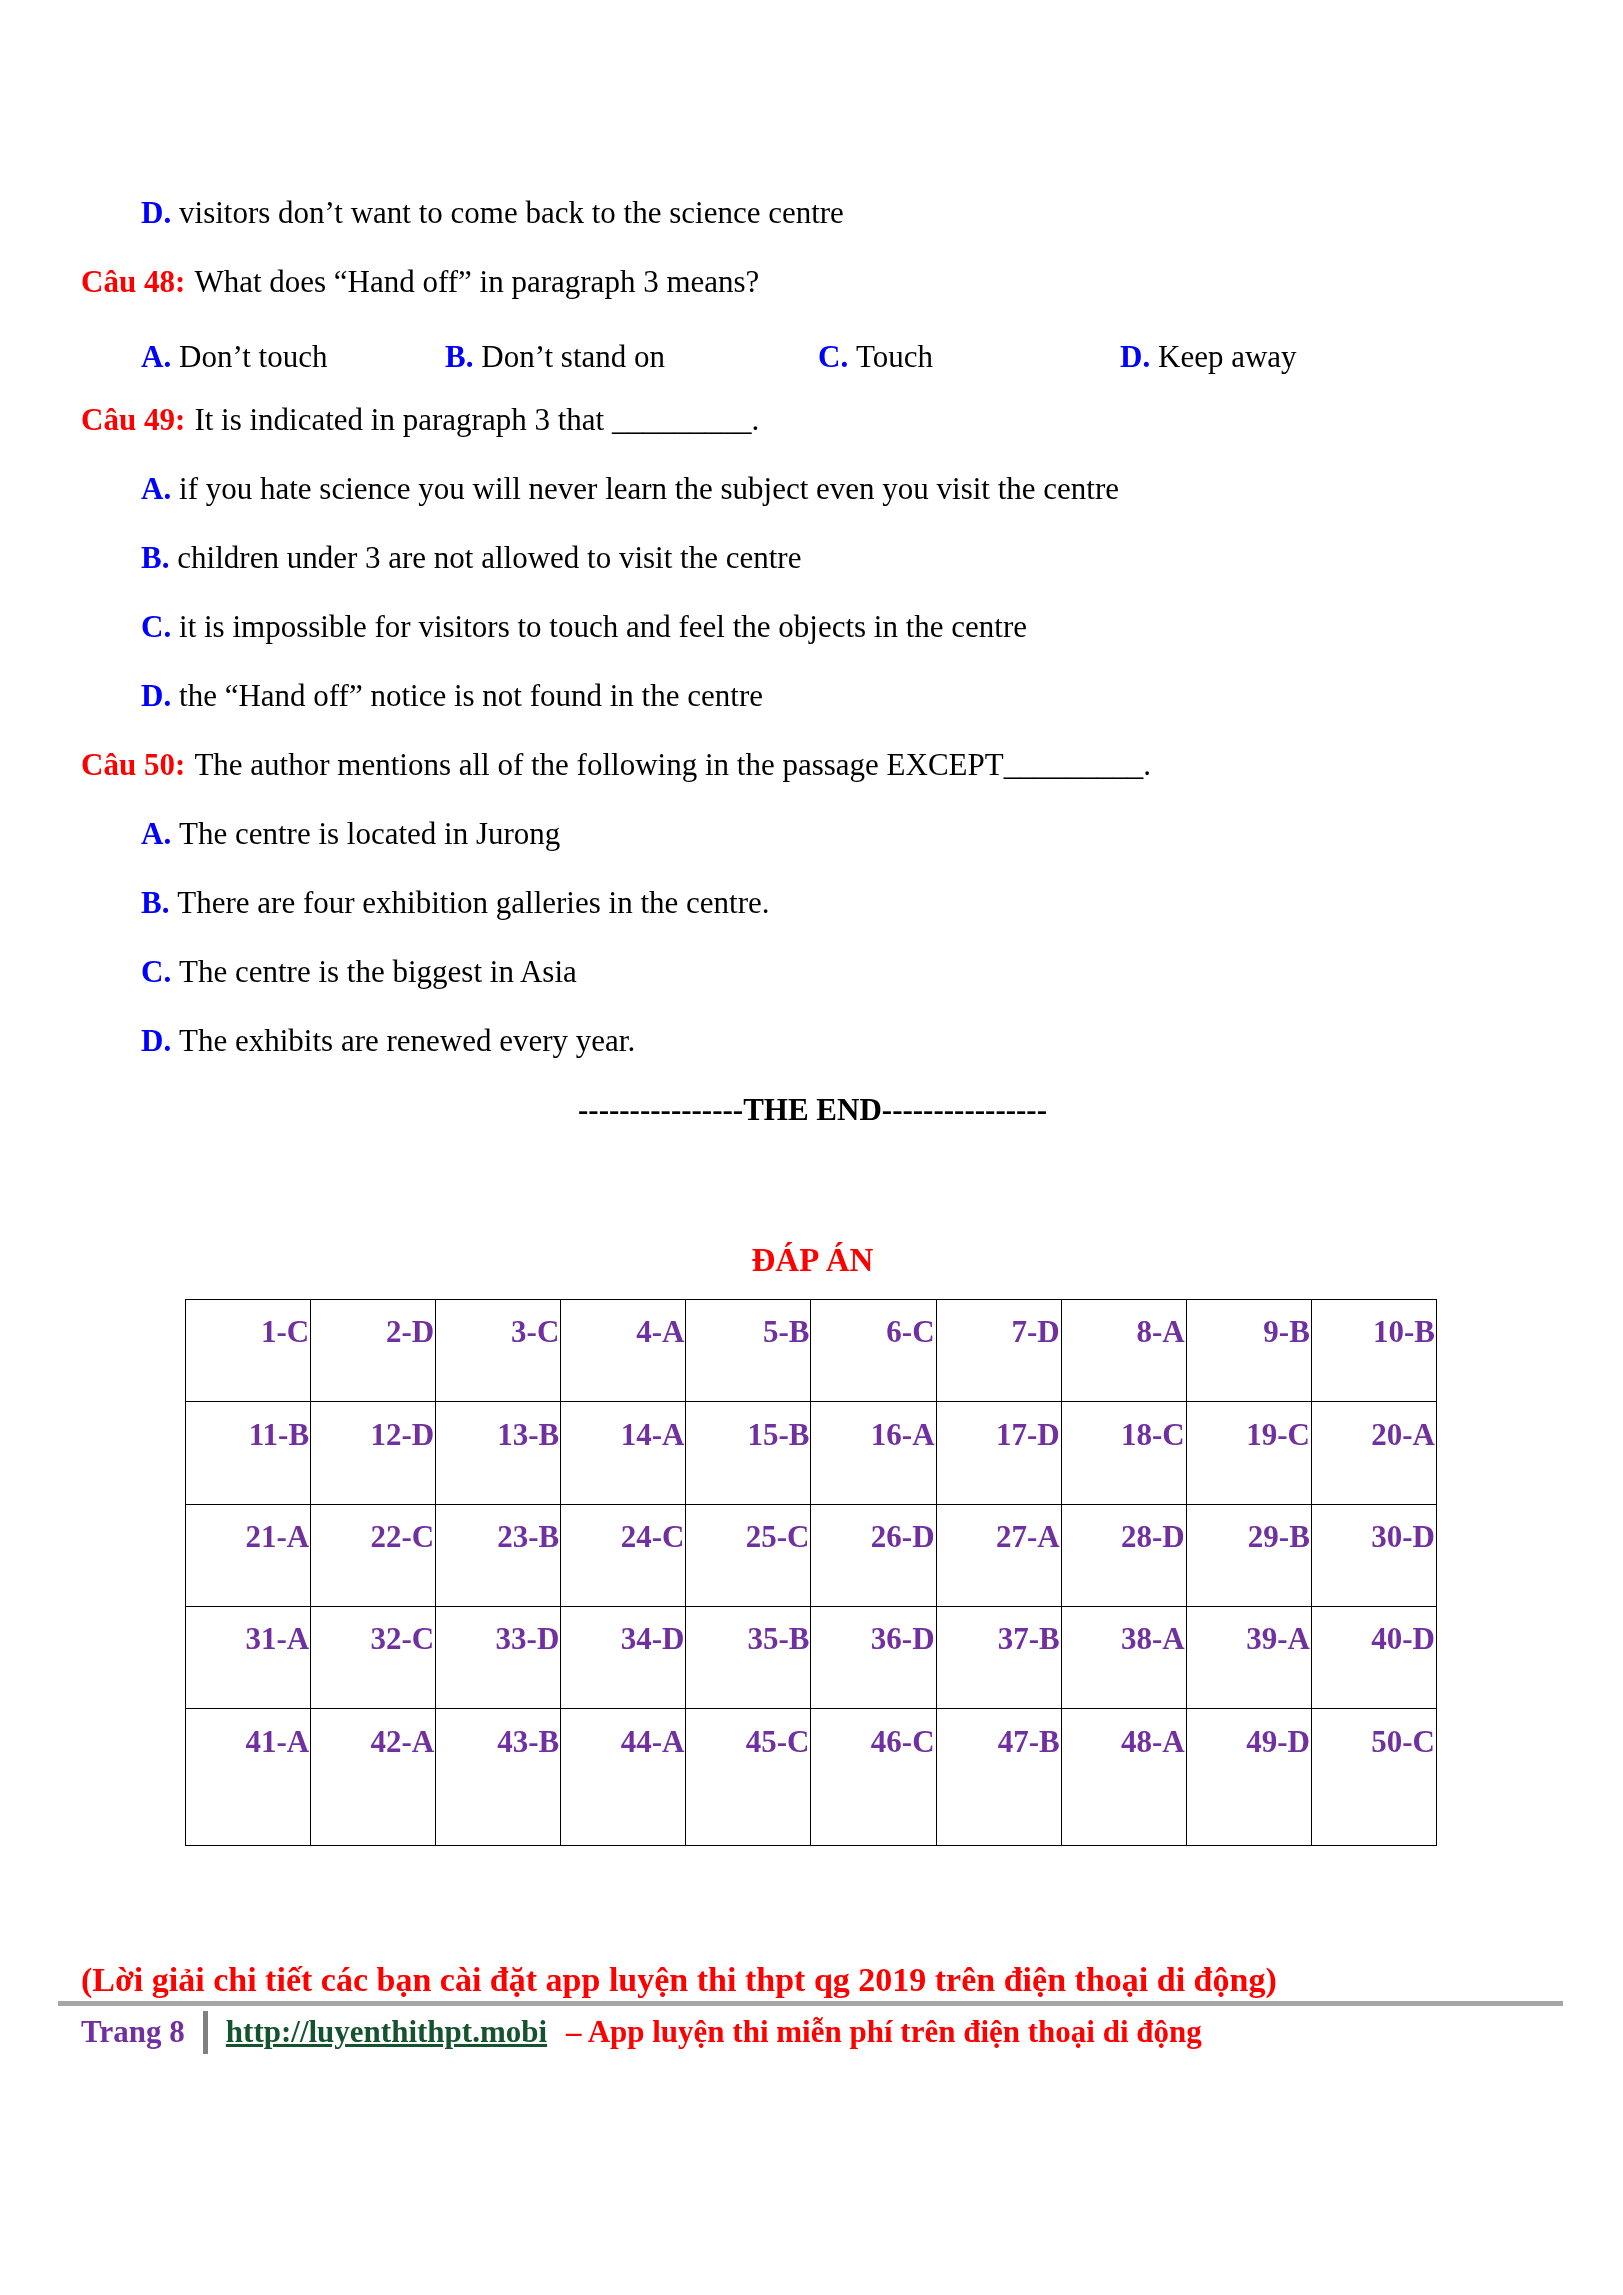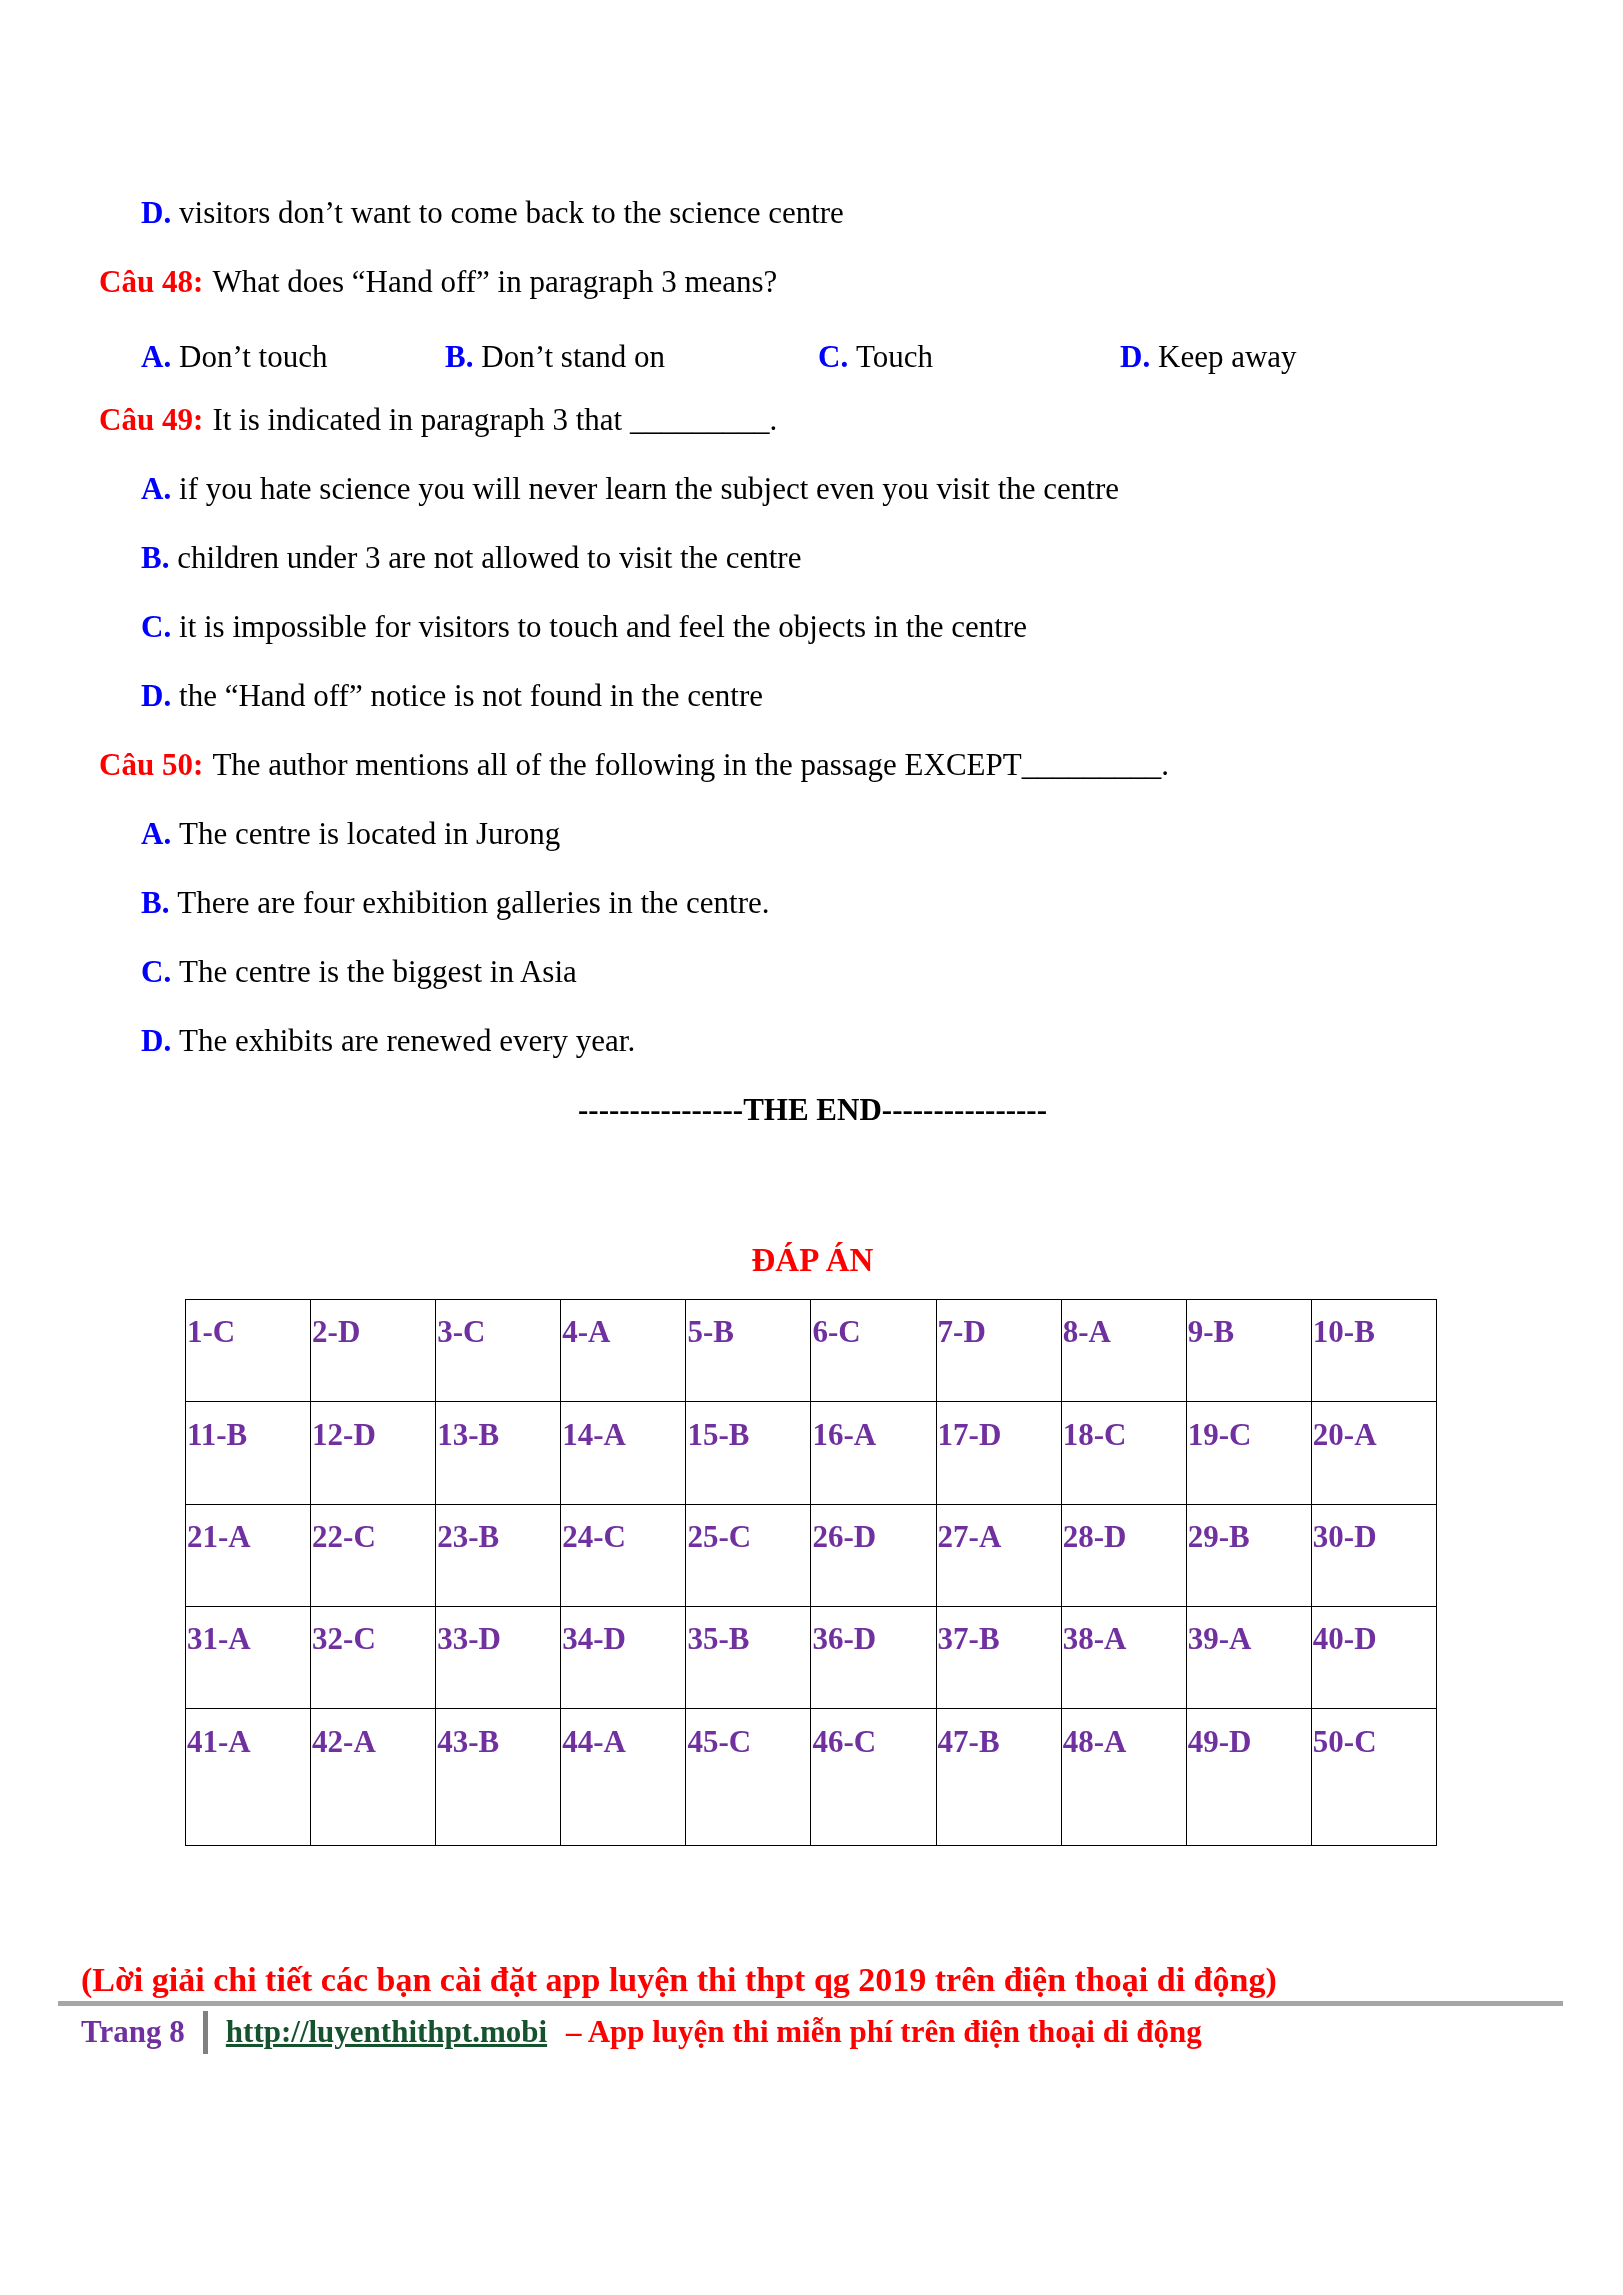--- a/index.html
+++ b/index.html
@@ -15,21 +15,21 @@
   }
   .content {
     position: relative;
     padding: 178px 79px 0 81px;
   }
   .line { line-height: 69px; min-height: 69px; white-space: nowrap; }
   .opt-indent { padding-left: 60px; }
   .red  { color: #ff0000; font-weight: bold; }
   .blue { color: #0000ff; font-weight: bold; }
   .letter { margin-right: 7.9px; }
-  .qlabel { margin-right: 9.2px; margin-left: 18px; }
+  .qlabel { margin-right: 9.2px; }
   .inline-opts { position: relative; }
   .iopt { position: absolute; top: 6px; }
   .iopt-a { left: 60px; }
   .iopt-b { left: 364px; }
   .iopt-c { left: 737px; }
   .iopt-d { left: 1039px; }
   .center { text-align: center; }
   .the-end { font-weight: bold; }
   .answer-title {
     margin-top: 82px;
@@ -43,21 +43,21 @@
     border-collapse: collapse;
     margin-left: 104px;
     margin-top: 3.9px;
     width: 1252px;
     table-layout: fixed;
   }
   table.answers td {
     border: 1.3px solid #000000;
     height: 86px;
     vertical-align: top;
-    text-align: left;
+    text-align: right;
     padding-top: 14.4px;
     color: #7030a0;
     font-weight: bold;
     font-size: 31px;
   }
   table.answers tr:last-child td { height: 120px; }
   .detail-note {
     margin-top: 98px;
     text-align: left;
     color: #ff0000;

